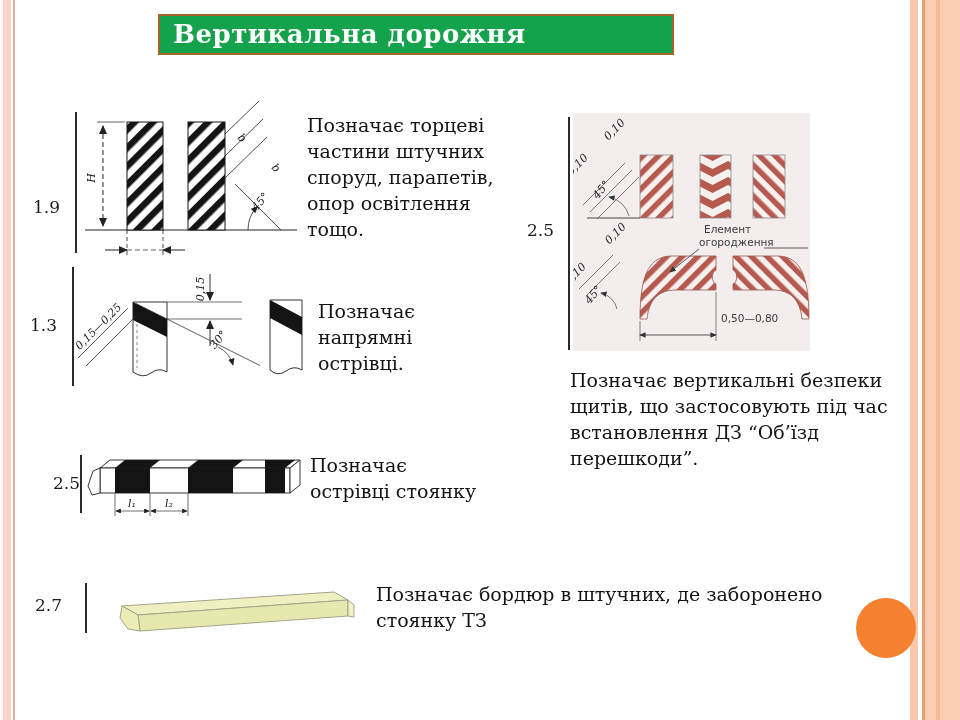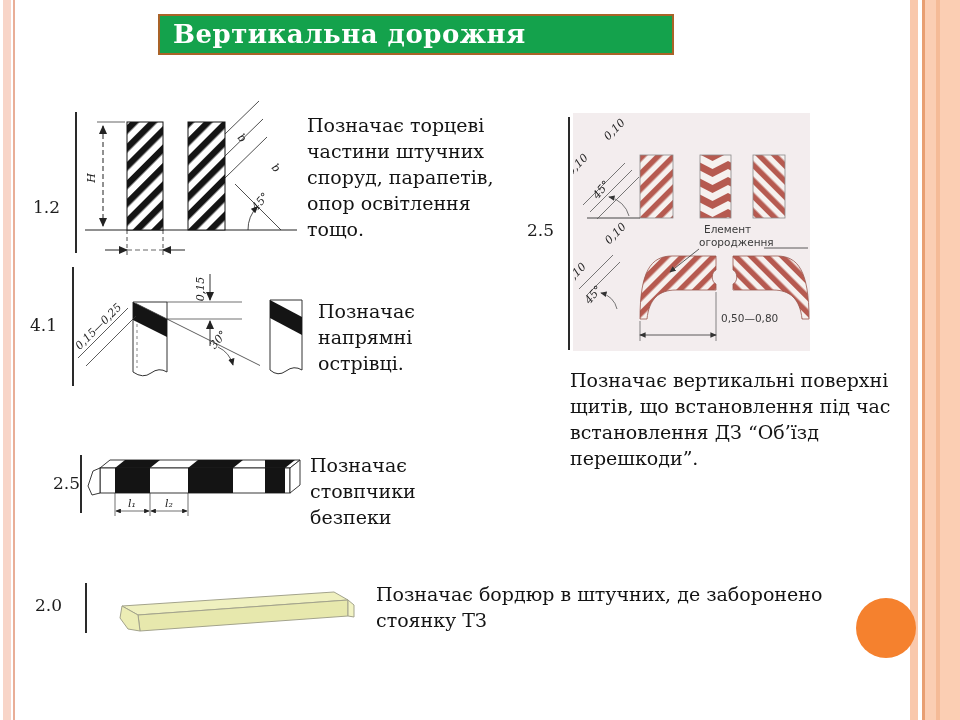--- a/index.html
+++ b/index.html
@@ -39,21 +39,21 @@
 <div class="edge edgeL2"></div>
 <div class="edge edgeR1"></div>
 <div class="edge edgeR2"></div>
 <div class="edge edgeR3"></div>
 <div class="edge edgeR4"></div>
 
 <div class="abs title-banner">
   <span>Вертикальна дорожня розмітка</span>
 </div>
 
-<div class="abs code" style="left:33px;top:197px;">1.2</div>
+<div class="abs code" style="left:33px;top:197px;">1.9</div>
 <div class="abs vbar" style="left:75px;top:112px;height:141px;"></div>
 <svg class="abs" style="left:85px;top:100px;" width="215" height="158" viewBox="0 -12 215 158">
   <defs>
     <pattern id="st21" patternUnits="userSpaceOnUse" width="13" height="13" patternTransform="rotate(45)">
       <rect width="13" height="13" fill="#ffffff"></rect>
         <rect width="6.5" height="13" fill="#141414"></rect>
     </pattern>
     <marker id="ar21" markerWidth="9" markerHeight="8" refX="8" refY="4" orient="auto-start-reverse">
       <path d="M0,0 L9,4 L0,8 Z" fill="#222"></path>
     </marker>
@@ -84,21 +84,21 @@
     <line x1="100" y1="138" x2="78" y2="138" marker-end="url(#ar21e)"></line>
     <line x1="42" y1="138" x2="78" y2="138" stroke-dasharray="5 3" stroke-width="0.7"></line>
   </g>
   <text class="dimtxt" x="10" y="66" font-size="13" transform="rotate(-90 10 66)" text-anchor="middle">H</text>
   <text class="dimtxt" x="152" y="26" transform="rotate(45 152 26)">b</text>
   <text class="dimtxt" x="186" y="56" transform="rotate(45 186 56)">b</text>
   <text class="dimtxt" x="178" y="92" transform="rotate(-50 178 92)" text-anchor="middle">45°</text>
 </svg>
 <div class="abs desc" style="left:291px;top:112px;width:190px;margin-left:16px;">Позначає торцеві частини штучних споруд, парапетів, опор освітлення тощо.</div>
 
-<div class="abs code" style="left:30px;top:315px;">4.1</div>
+<div class="abs code" style="left:30px;top:315px;">1.3</div>
 <div class="abs vbar" style="left:72px;top:267px;height:119px;"></div>
 <svg class="abs" style="left:70px;top:262px;" width="240" height="133" viewBox="0 0 240 133">
   <defs>
     <marker id="ar24" markerWidth="9" markerHeight="8" refX="8" refY="4" orient="auto">
       <path d="M0,0 L9,4 L0,8 Z" fill="#222"></path>
     </marker>
   </defs>
   <g stroke="#333" stroke-width="1" fill="none">
     <path d="M63,40 L97,40 L97,110 Q89,105 81,111 Q73,117 63,110 Z" fill="#ffffff"></path>
     <polygon points="63,40 97,57 97,75 63,58" fill="#141414" stroke="none"></polygon>
@@ -146,23 +146,23 @@
   <g stroke="#333" stroke-width="0.7">
     <line x1="30" y1="45" x2="30" y2="68"></line>
     <line x1="65" y1="45" x2="65" y2="68"></line>
     <line x1="103" y1="45" x2="103" y2="68"></line>
     <line x1="31" y1="63" x2="64" y2="63" marker-start="url(#ar25)" marker-end="url(#ar25e)"></line>
     <line x1="66" y1="63" x2="102" y2="63" marker-start="url(#ar25)" marker-end="url(#ar25e)"></line>
   </g>
   <text class="dimtxt" x="47" y="59" font-size="10" text-anchor="middle">l₁</text>
   <text class="dimtxt" x="84" y="59" font-size="10" text-anchor="middle">l₂</text>
 </svg>
-<div class="abs desc" style="left:310px;top:452px;width:172px;">Позначає стовпчики безпеки</div>
-
-<div class="abs code" style="left:35px;top:595px;">2.0</div>
+<div class="abs desc" style="left:310px;top:452px;width:172px;">Позначає острівці стоянку</div>
+
+<div class="abs code" style="left:35px;top:595px;">2.7</div>
 <div class="abs vbar" style="left:85px;top:583px;height:50px;"></div>
 <svg class="abs" style="left:110px;top:582px;" width="245" height="52" viewBox="0 0 245 52">
   <g stroke="#a3a38c" stroke-width="1">
     <polygon points="12,24 224,10 238,18 28,33" fill="#eff0bf"></polygon>
     <polygon points="28,33 238,18 238,34 30,49" fill="#e7e8ad"></polygon>
     <polygon points="12,24 28,33 30,49 18,47 10,36" fill="#ecedb5"></polygon>
     <polygon points="238,18 244,23 244,35 238,34" fill="#f2f3c4"></polygon>
   </g>
 </svg>
 <div class="abs desc" style="left:376px;top:581px;width:480px;">Позначає бордюр в штучних, де заборонено стоянку ТЗ</div>
@@ -222,15 +222,15 @@
   <text class="dimtxt" x="7" y="54" font-size="10" transform="rotate(-45 7 54)" text-anchor="middle">0,10</text>
   <text class="dimtxt" x="31" y="79" font-size="10" transform="rotate(-50 31 79)" text-anchor="middle">45°</text>
   <text class="dimtxt" x="45" y="123" font-size="10" transform="rotate(-45 45 123)" text-anchor="middle">0,10</text>
   <text class="dimtxt" x="5" y="163" font-size="10" transform="rotate(-45 5 163)" text-anchor="middle">0,10</text>
   <text class="dimtxt" x="23" y="184" font-size="10" transform="rotate(-50 23 184)" text-anchor="middle">45°</text>
   <text class="sanstxt" x="131" y="120">Елемент</text>
   <text class="sanstxt" x="126" y="133">огородження</text>
   <text class="sanstxt" x="148" y="209" font-size="11">0,50—0,80</text>
 </svg>
 </div>
-<div class="abs desc" style="left:570px;top:367px;width:330px;">Позначає вертикальні поверхні щитів, що встановлення під час встановлення ДЗ “Об’їзд перешкоди”.</div>
+<div class="abs desc" style="left:570px;top:367px;width:330px;">Позначає вертикальні безпеки щитів, що застосовують під час встановлення ДЗ “Об’їзд перешкоди”.</div>
 
 <div class="abs circle"></div>
 
 </body></html>

